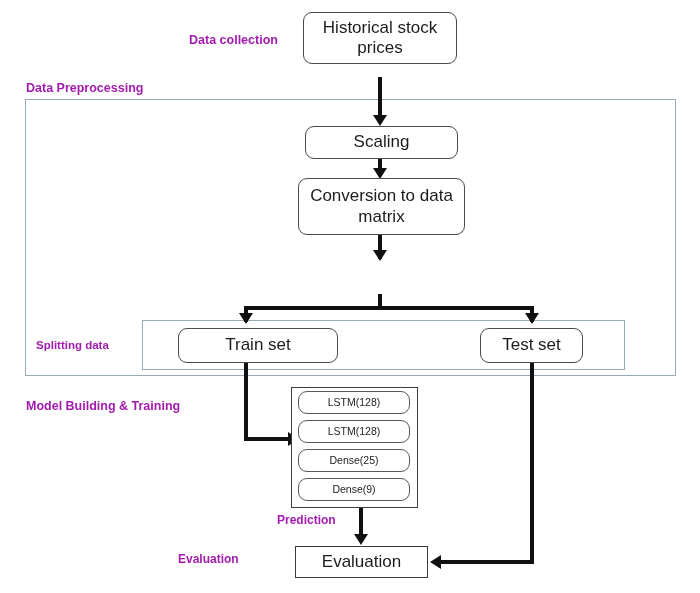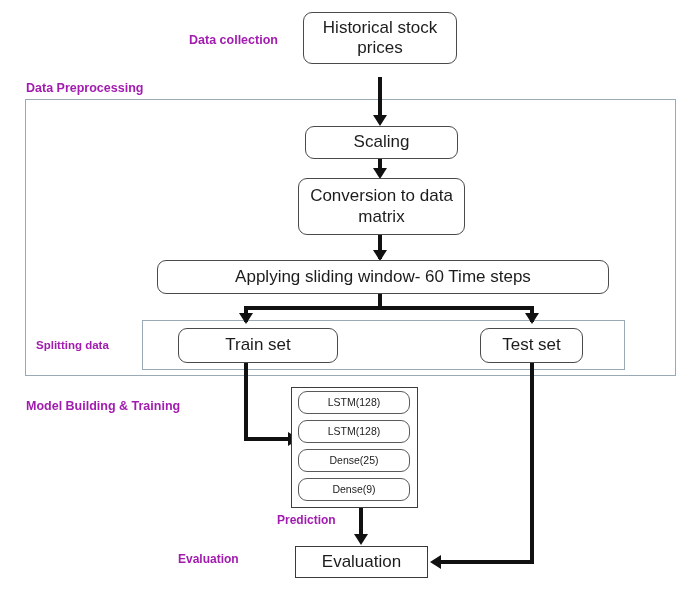--- a/index.html
+++ b/index.html
@@ -124,21 +124,20 @@
   <div class="node" style="left:305px; top:126px; width:153px; height:33px; font-size:17px;">Scaling</div>
 
   <div class="vline" style="left:378px; top:159px; height:16px;"></div>
   <div class="arrow-down" style="left:373px; top:168px;"></div>
 
   <div class="node" style="left:298px; top:178px; width:167px; height:57px; font-size:17px; padding:0 10px;">Conversion to data matrix</div>
 
   <div class="vline" style="left:378px; top:235px; height:24px;"></div>
   <div class="arrow-down" style="left:373px; top:250px;"></div>
 
-  <div class="node" style="left:157px; top:260px; width:452px; height:34px; font-size:17px;">Applying sliding window- 60 Time steps</div>
 
   <div class="vline" style="left:378px; top:294px; height:14px;"></div>
   <div class="hline" style="left:244px; top:306px; width:290px;"></div>
 
   <div class="vline" style="left:244px; top:306px; height:16px;"></div>
   <div class="arrow-down" style="left:239px; top:313px;"></div>
 
   <div class="vline" style="left:530px; top:306px; height:16px;"></div>
   <div class="arrow-down" style="left:525px; top:313px;"></div>
 

